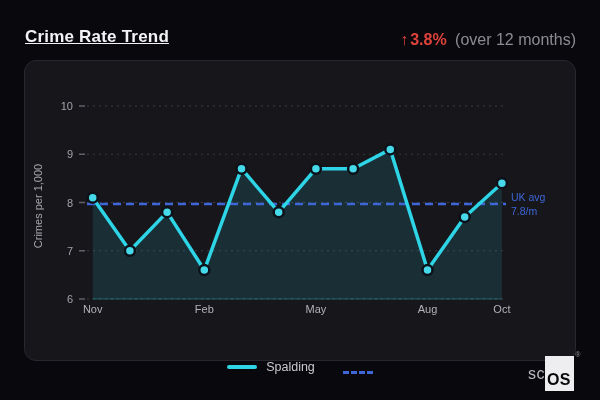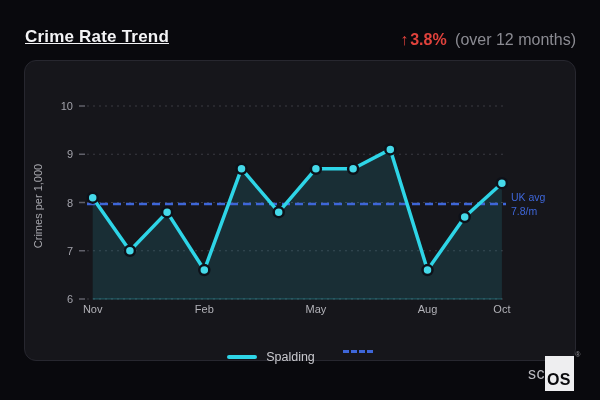--- a/index.html
+++ b/index.html
@@ -30,21 +30,21 @@
   .card{
     position:absolute;left:24px;top:60px;width:552px;height:301px;
     background:var(--card-bg);
     border:1px solid var(--card-border);
     border-radius:12px;
   }
   .card svg{position:absolute;inset:0;width:100%;height:100%;}
   svg text{font-family:"Liberation Sans","DejaVu Sans",sans-serif;}
   .legend{
     position:absolute;left:0;top:350px;width:100%;height:24px;
-    display:flex;justify-content:center;align-items:flex-start;gap:28px;
+    display:flex;justify-content:center;align-items:flex-end;gap:28px;
     font-size:12.5px;color:#c9c9ce;z-index:2;
   }
   .legend-item{display:flex;align-items:center;gap:9px;cursor:pointer;}
   .swatch-line{width:30px;height:4px;border-radius:2px;background:var(--accent-cyan);}
   .swatch-dash{width:30px;height:0;border-top:3px dashed var(--accent-blue);}
   .logo{
     position:absolute;right:26px;top:356px;z-index:2;
     display:flex;align-items:center;font-size:16px;line-height:1;margin-left:46px;
   }
   .logo-sc{color:#b9b9bf;letter-spacing:.5px;}

